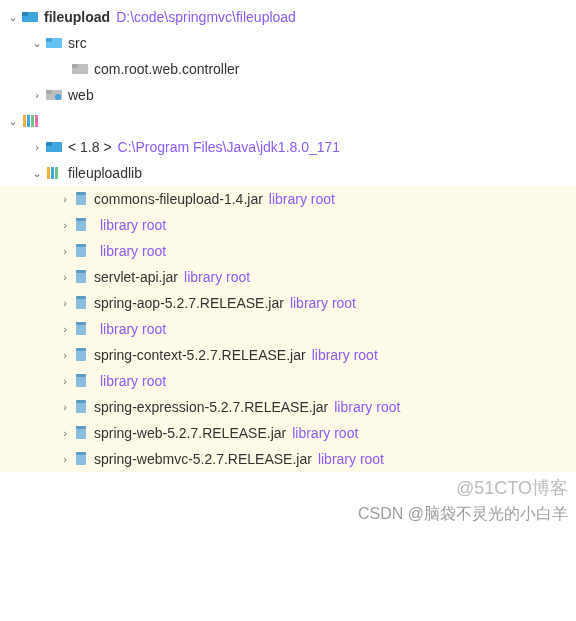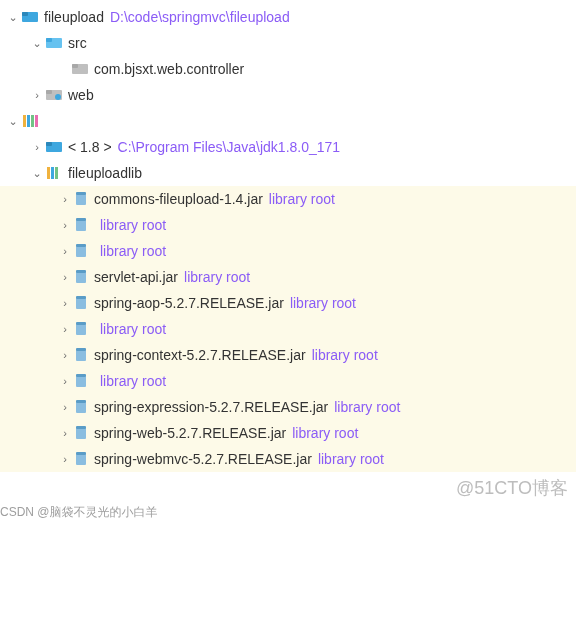--- a/index.html
+++ b/index.html
@@ -1,27 +1,27 @@
 <!DOCTYPE html>
 <html><head>
 <meta charset="utf-8">
 <style>
   html,body{margin:0;padding:0;font-family:"Segoe UI",Arial,sans-serif;font-size:14px;color:#333;background:#fff;width:576px}
   .tree{padding:4px 0 0 0}
   .row{display:flex;align-items:center;height:26px;white-space:nowrap}
   .arrow{width:14px;display:inline-flex;justify-content:center;color:#6e6e6e;font-size:11px}
   .sp{display:inline-block}
-  .bold{font-weight:400}
+  .bold{font-weight:700}
   .gray{color:#8b5cf6}
   .hl{background:#fdfae8}
   .ico{margin:0 6px 0 2px;display:inline-flex}
   .ico svg{display:block}
   .headrow{background:#fff}
   .watermark{position:relative;color:#bdbdbd;font-size:18px;text-align:right;padding:4px 8px 2px 0}
-  .footer{color:#9e9e9e;font-size:12px;padding:2px 8px 6px 0}
+  .footer{color:#9e9e9e;font-size:16px;text-align:right;padding:2px 8px 6px 0}
 </style>
 </head>
 <body>
 
 <div class="tree">
 
   <div class="row headrow">
     <span class="sp" style="width:6px"></span>
     <span class="arrow">⌄</span>
     <span class="ico">
@@ -48,21 +48,21 @@
   </div>
 
   <div class="row">
     <span class="sp" style="width:70px"></span>
     <span class="ico">
       <svg width="16" height="14">
           <rect x="0" y="2" width="16" height="10" rx="1" fill="#bfbfbf"></rect>
           <rect x="0" y="2" width="6" height="4" rx="1" fill="#a8a8a8"></rect>
         </svg>
     </span>
-    <span>com.bjsxt.web.controller</span>
+    <span>com.root.web.controller</span>
   </div>
 
   <div class="row">
     <span class="sp" style="width:30px"></span>
     <span class="arrow">›</span>
     <span class="ico">
       <svg width="16" height="14">
           <rect x="0" y="2" width="16" height="10" rx="1" fill="#bfbfbf"></rect>
           <rect x="0" y="2" width="6" height="4" rx="1" fill="#a8a8a8"></rect>
           <circle cx="12" cy="9" r="3" fill="#3ea7df"></circle>

